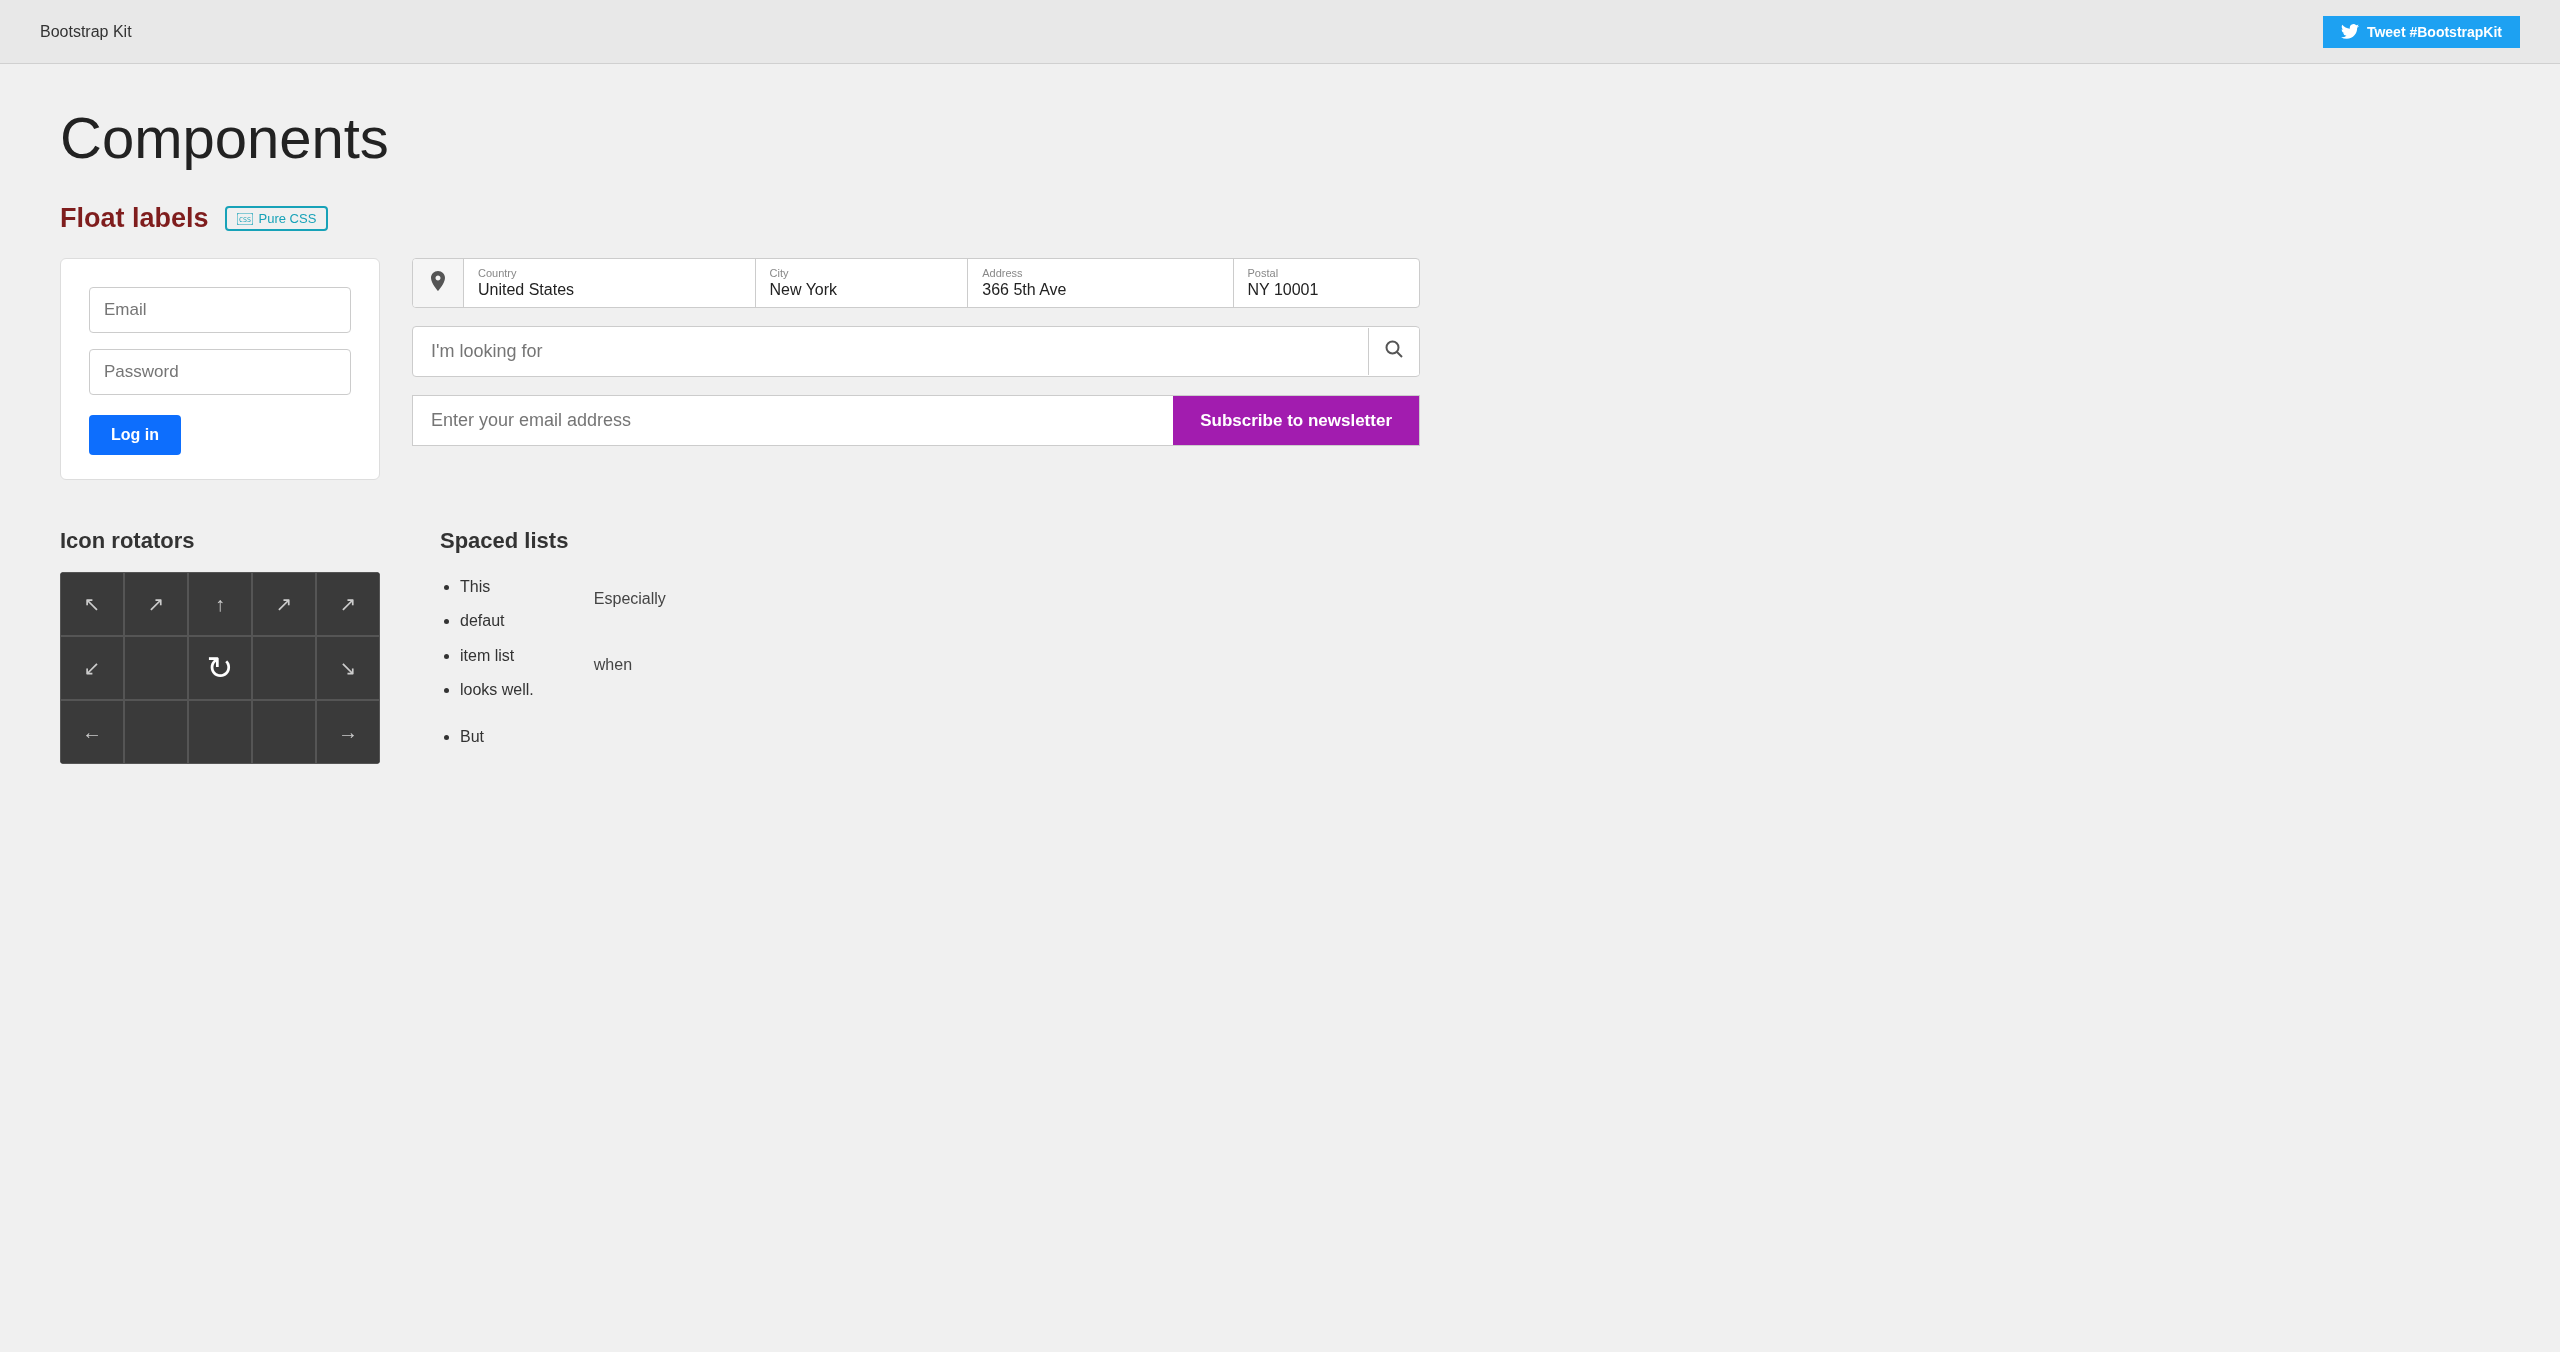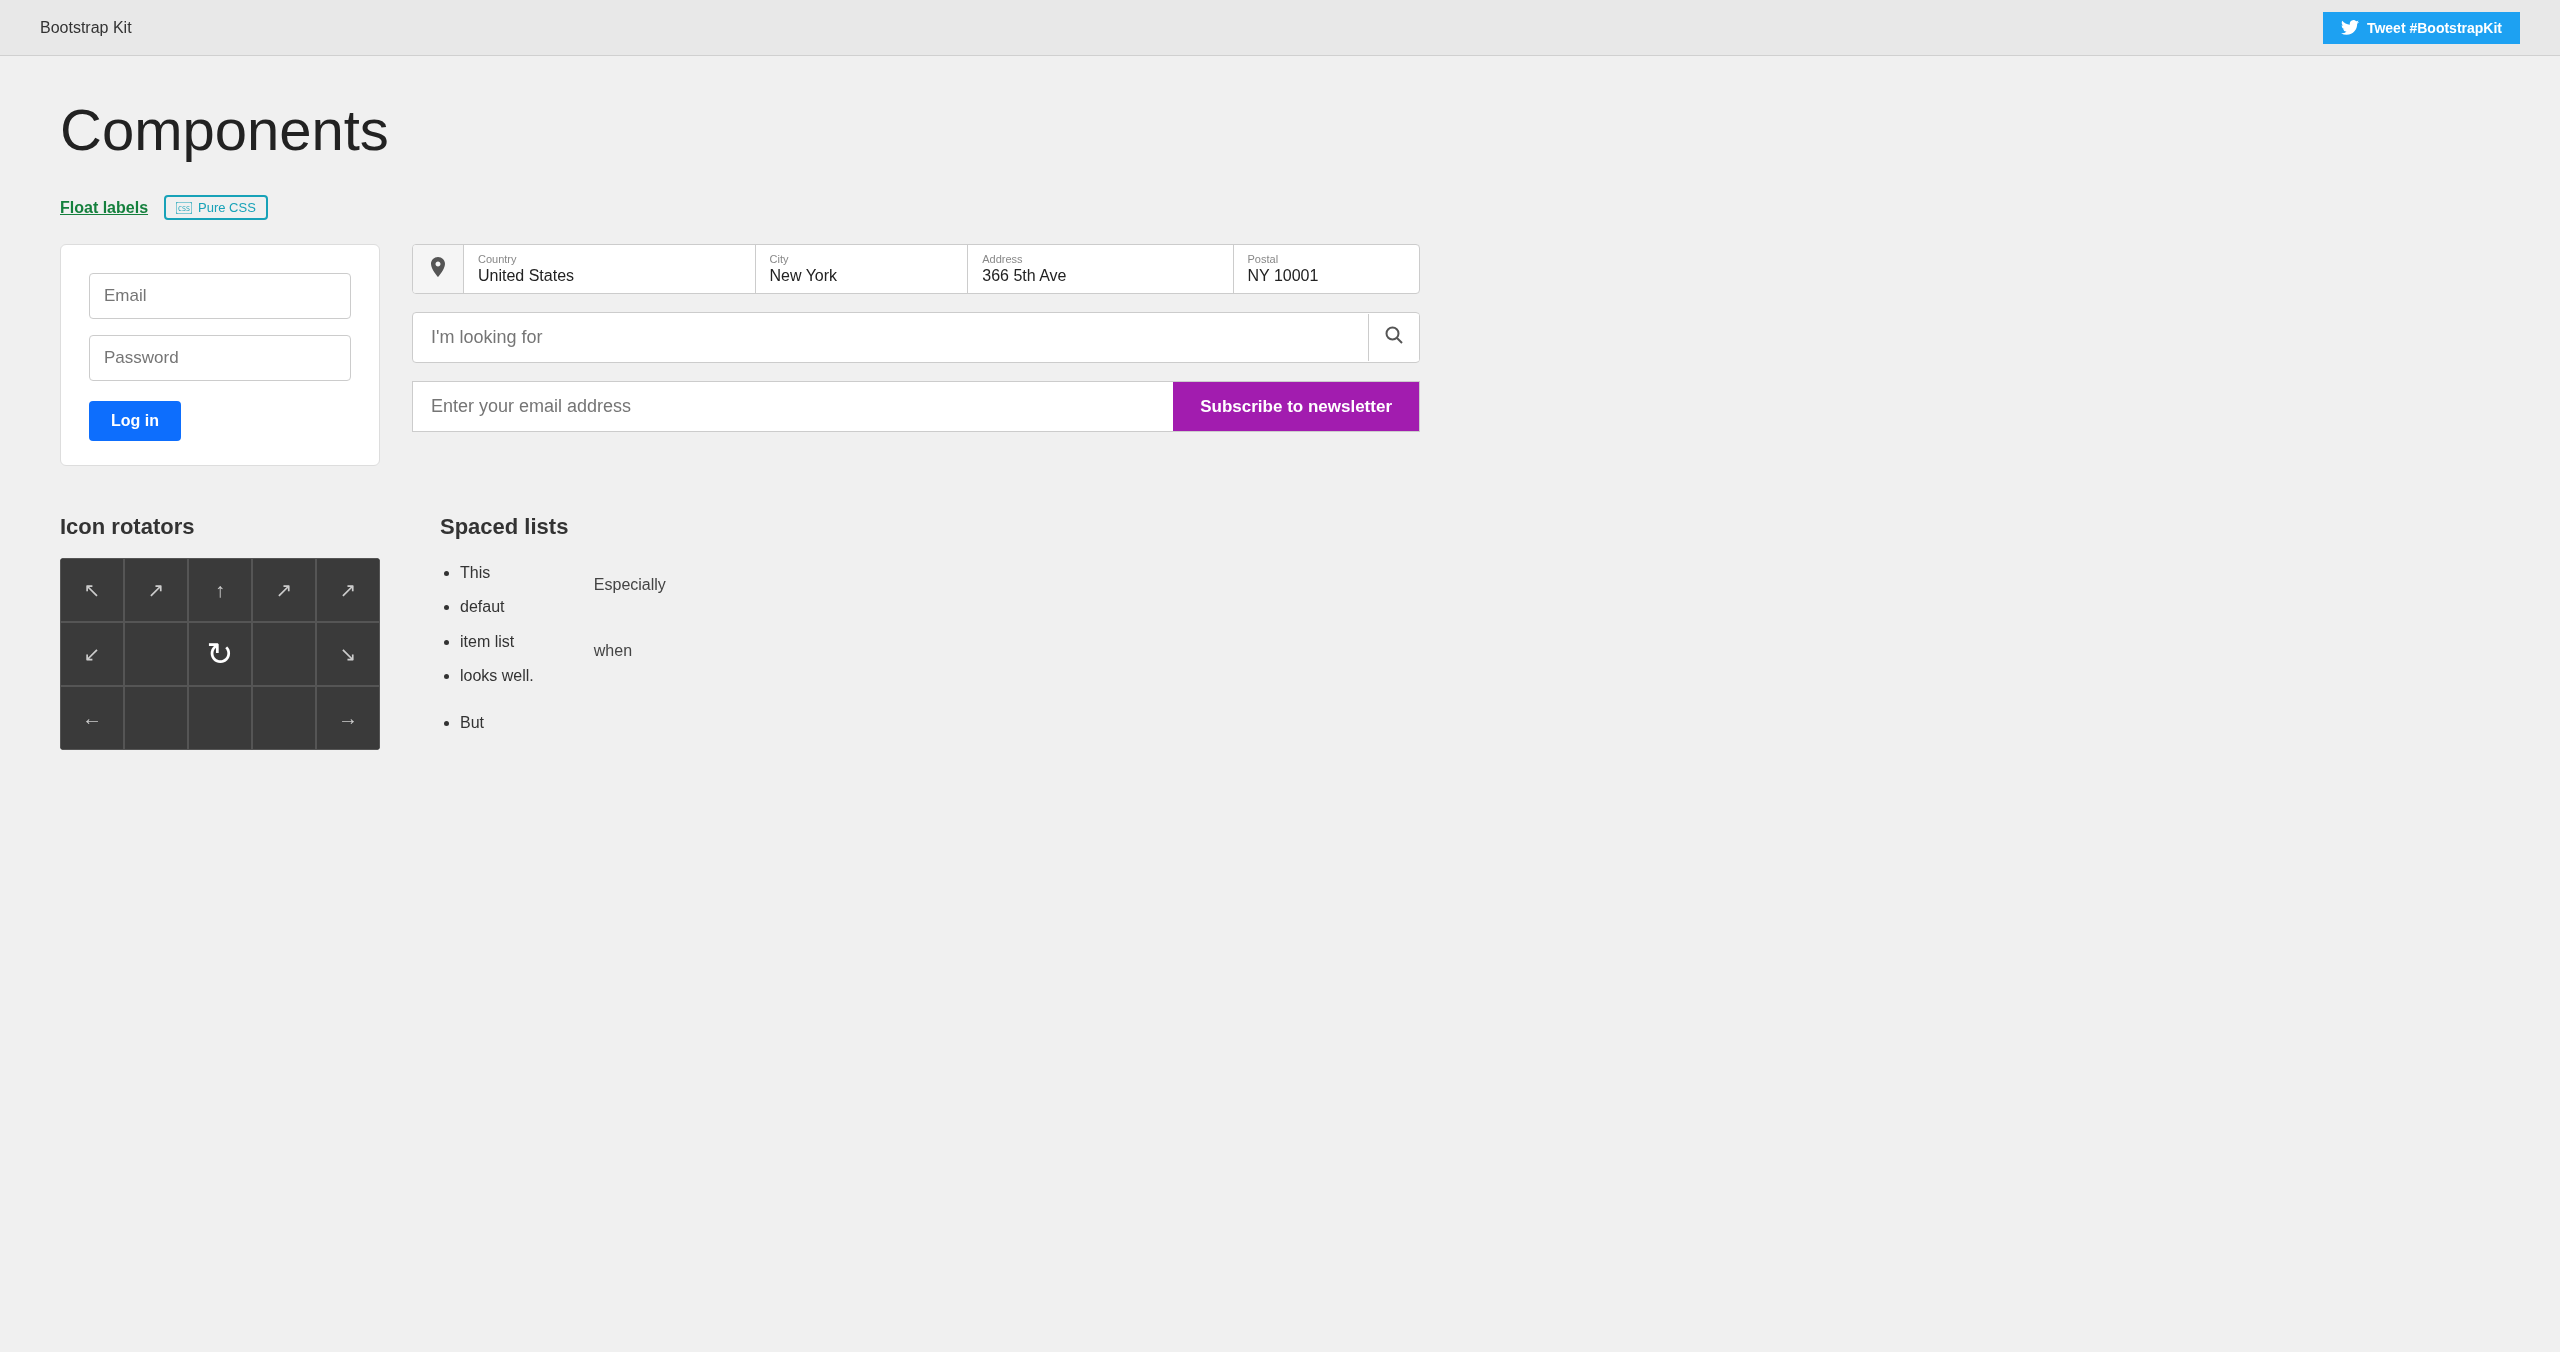--- a/index.html
+++ b/index.html
@@ -11,21 +11,21 @@
     }
 
     
     .header {
       background: #e8e8e8;
       border-bottom: 1px solid #d0d0d0;
       padding: 10px 40px;
       display: flex;
       align-items: center;
       justify-content: space-between;
-      height: 56px;
+      height: 64px;
     }
     .header-title {
       font-size: 16px;
       font-weight: 500;
       color: #333;
     }
     .tweet-btn {
       background: #1da1f2;
       color: #fff;
       border: none;
@@ -53,24 +53,23 @@
     }
 
     
     .section-header {
       display: flex;
       align-items: center;
       gap: 16px;
       margin-bottom: 24px;
     }
     .section-title {
-      font-size: 16px;
+      font-size: 27px;
       font-weight: 700;
-      color: #15803d;
-      text-decoration: underline;
+      color: #7f1d1d;
     }
     .badge-pure-css {
       border: 2px solid #17a2b8;
       border-radius: 4px;
       padding: 3px 10px;
       font-size: 13px;
       color: #17a2b8;
       display: flex;
       align-items: center;
       gap: 6px;

